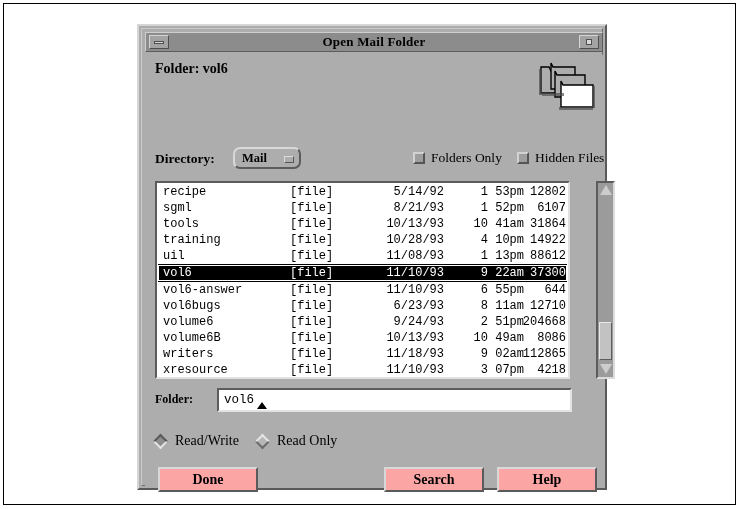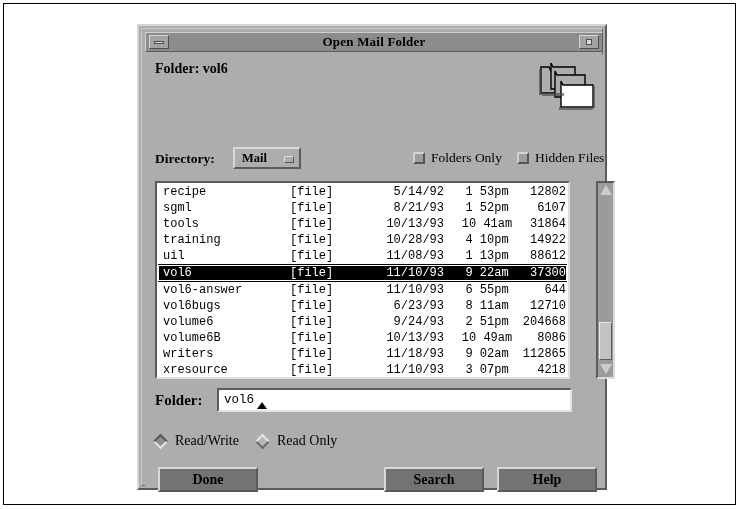--- a/index.html
+++ b/index.html
@@ -145,20 +145,21 @@
   #dir-option-menu {
     position: absolute;
     left: 78px; top: 0;
     width: 68px; height: 22px;
     background: #adadad;
     border-top: 2px solid #d8d8d8;
     border-left: 2px solid #d8d8d8;
     border-right: 2px solid #5c5c5c;
     border-bottom: 2px solid #5c5c5c;
     box-sizing: border-box;
+    border-radius: 7px;
   }
   #dir-option-label {
     position: absolute;
     left: 7px; top: 2px;
     font-weight: bold;
     font-size: 12.5px;
     color: #000;
   }
   #dir-option-indicator {
     position: absolute;
@@ -234,21 +235,21 @@
   .file-row.selected {
     background: #000000;
     color: #ffffff;
     border-top: 1px solid #000;
     border-bottom: 1px solid #000;
     box-shadow: inset 0 0 0 1px #ffffff;
   }
   .col-name  { position: absolute; left: 5px; }
   .col-type  { position: absolute; left: 132px; }
   .col-date  { position: absolute; left: 200px; width: 86px; text-align: right; }
-  .col-time  { position: absolute; left: 292px; width: 74px; text-align: center; }
+  .col-time  { position: absolute; left: 292px; width: 74px; text-align: right; }
   .col-size  { position: absolute; left: 330px; width: 78px; text-align: right; }
 
   
   #scrollbar {
     position: absolute;
     right: 0; top: 0;
     width: 19px; height: 198px;
     background: #9b9b9b;
     border-top: 2px solid #5c5c5c;
     border-left: 2px solid #5c5c5c;
@@ -293,21 +294,21 @@
   
   #folder-row {
     position: absolute;
     left: 10px; top: 333px;
     width: 440px; height: 26px;
   }
   #folder-field-label {
     position: absolute;
     left: 0; top: 4px;
     font-weight: bold;
-    font-size: 15px;
+    font-size: 12px;
     color: #000;
   }
   #folder-input {
     position: absolute;
     left: 62px; top: 0;
     width: 355px; height: 24px;
     background: #ffffff;
     border-top: 2px solid #5c5c5c;
     border-left: 2px solid #5c5c5c;
     border-right: 2px solid #e2e2e2;
@@ -371,21 +372,21 @@
   
   #button-row {
     position: absolute;
     left: 10px; top: 412px;
     width: 440px; height: 26px;
   }
   .dlg-button {
     position: absolute;
     top: 0;
     width: 100px; height: 25px;
-    background: #737373;
+    background: #fca5a5;
     border-top: 2px solid #d8d8d8;
     border-left: 2px solid #d8d8d8;
     border-right: 2px solid #5a5a5a;
     border-bottom: 2px solid #5a5a5a;
     box-sizing: border-box;
     text-align: center;
     line-height: 21px;
     font-family: "Liberation Serif", serif;
     font-weight: bold;
     font-size: 14px;

